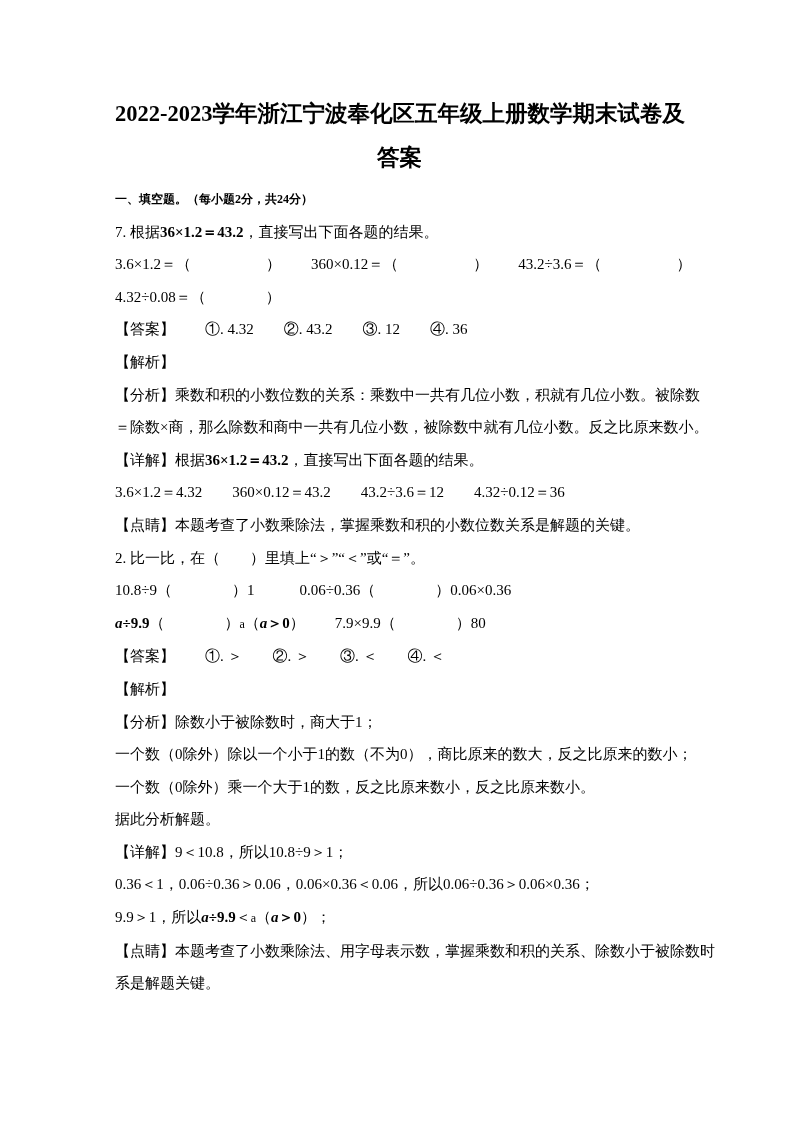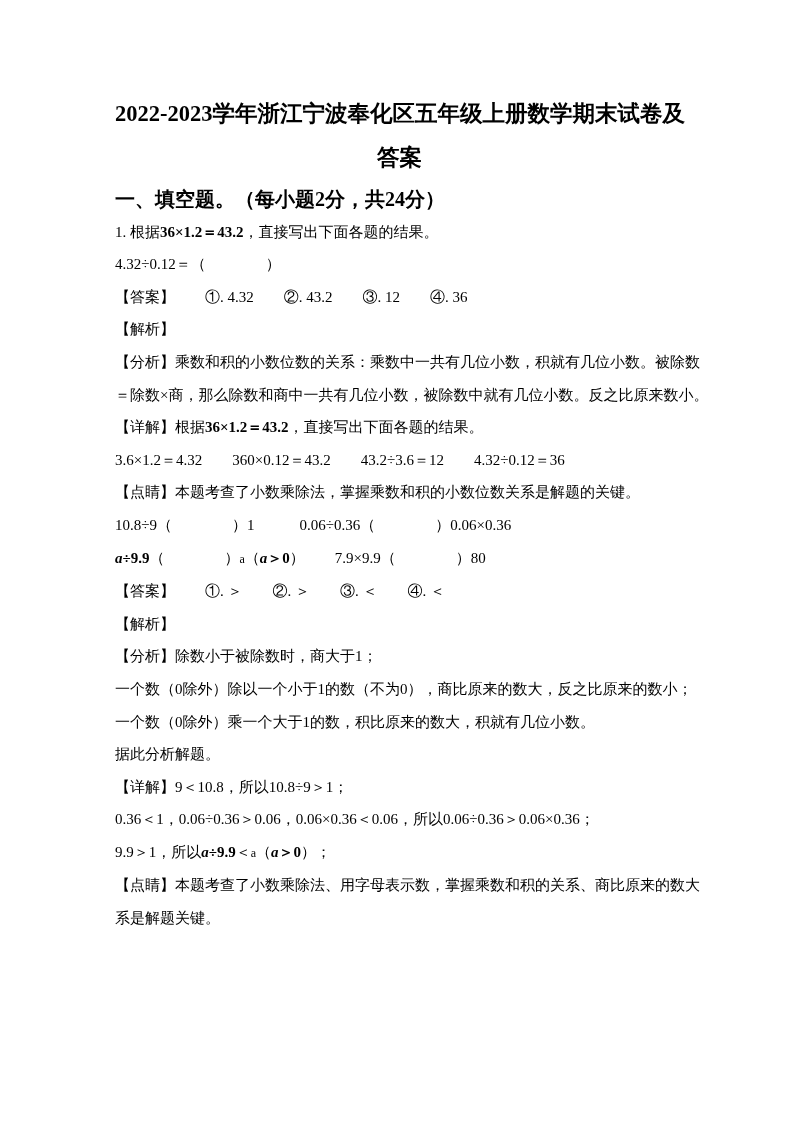--- a/index.html
+++ b/index.html
@@ -31,51 +31,53 @@
     white-space: nowrap;
   }
   .doc-body {
     margin-top: 3px;
   }
   p.line {
     margin: 0;
     line-height: 32.6px;
     white-space: nowrap;
   }
-  p.line.bold { font-weight: 700; font-size: 20px; }
+  p.line.bold { font-weight: 700; font-size: 12px; }
   .seg-b  { font-weight: 700; }
   .seg-bi { font-weight: 700; font-style: italic; }
   .seg-sm { font-size: 12px; }
 </style>
 </head>
 <body>
 
 <div class="page">
   <h1 class="title">
     <span>2022-2023学年浙江宁波奉化区五年级上册数学期末试卷及</span><br>
     <span>答案</span>
   </h1>
   <div class="doc-body">
       <p class="line bold"><span>一、填空题。（每小题2分，共24分）</span></p>
-      <p class="line"><span>1. 根据</span><span class="seg-b">36×1.2＝43.2</span><span>，直接写出下面各题的结果。</span></p>
-      <p class="line"><span>4.32÷0.12＝（　　　　）</span></p>
+      <p class="line"><span>7. 根据</span><span class="seg-b">36×1.2＝43.2</span><span>，直接写出下面各题的结果。</span></p>
+      <p class="line"><span>3.6×1.2＝（　　　　　）　　360×0.12＝（　　　　　）　　43.2÷3.6＝（　　　　　）</span></p>
+      <p class="line"><span>4.32÷0.08＝（　　　　）</span></p>
       <p class="line"><span>【答案】　　①. 4.32　　②. 43.2　　③. 12　　④. 36</span></p>
       <p class="line"><span>【解析】</span></p>
       <p class="line"><span>【分析】乘数和积的小数位数的关系：乘数中一共有几位小数，积就有几位小数。被除数</span></p>
       <p class="line"><span>＝除数×商，那么除数和商中一共有几位小数，被除数中就有几位小数。反之比原来数小。</span></p>
       <p class="line"><span>【详解】根据</span><span class="seg-b">36×1.2＝43.2</span><span>，直接写出下面各题的结果。</span></p>
       <p class="line"><span>3.6×1.2＝4.32　　360×0.12＝43.2　　43.2÷3.6＝12　　4.32÷0.12＝36</span></p>
       <p class="line"><span>【点睛】本题考查了小数乘除法，掌握乘数和积的小数位数关系是解题的关键。</span></p>
+      <p class="line"><span>2. 比一比，在（　　）里填上“＞”“＜”或“＝”。</span></p>
       <p class="line"><span>10.8÷9（　　　　）1　　　0.06÷0.36（　　　　）0.06×0.36</span></p>
       <p class="line"><span class="seg-bi">a</span><span class="seg-b">÷9.9</span><span>（　　　　）</span><span class="seg-sm">a</span><span>（</span><span class="seg-bi">a</span><span class="seg-b">＞0</span><span>）　　7.9×9.9（　　　　）80</span></p>
       <p class="line"><span>【答案】　　①. ＞　　②. ＞　　③. ＜　　④. ＜</span></p>
       <p class="line"><span>【解析】</span></p>
       <p class="line"><span>【分析】除数小于被除数时，商大于1；</span></p>
       <p class="line"><span>一个数（0除外）除以一个小于1的数（不为0），商比原来的数大，反之比原来的数小；</span></p>
-      <p class="line"><span>一个数（0除外）乘一个大于1的数，积比原来的数大，积就有几位小数。</span></p>
+      <p class="line"><span>一个数（0除外）乘一个大于1的数，反之比原来数小，反之比原来数小。</span></p>
       <p class="line"><span>据此分析解题。</span></p>
       <p class="line"><span>【详解】9＜10.8，所以10.8÷9＞1；</span></p>
       <p class="line"><span>0.36＜1，0.06÷0.36＞0.06，0.06×0.36＜0.06，所以0.06÷0.36＞0.06×0.36；</span></p>
       <p class="line"><span>9.9＞1，所以</span><span class="seg-bi">a</span><span class="seg-b">÷9.9</span><span>＜</span><span class="seg-sm">a</span><span>（</span><span class="seg-bi">a</span><span class="seg-b">＞0</span><span>）；</span></p>
-      <p class="line"><span>【点睛】本题考查了小数乘除法、用字母表示数，掌握乘数和积的关系、商比原来的数大</span></p>
+      <p class="line"><span>【点睛】本题考查了小数乘除法、用字母表示数，掌握乘数和积的关系、除数小于被除数时</span></p>
       <p class="line"><span>系是解题关键。</span></p>
     </div>
 </div>
 
 </body></html>

